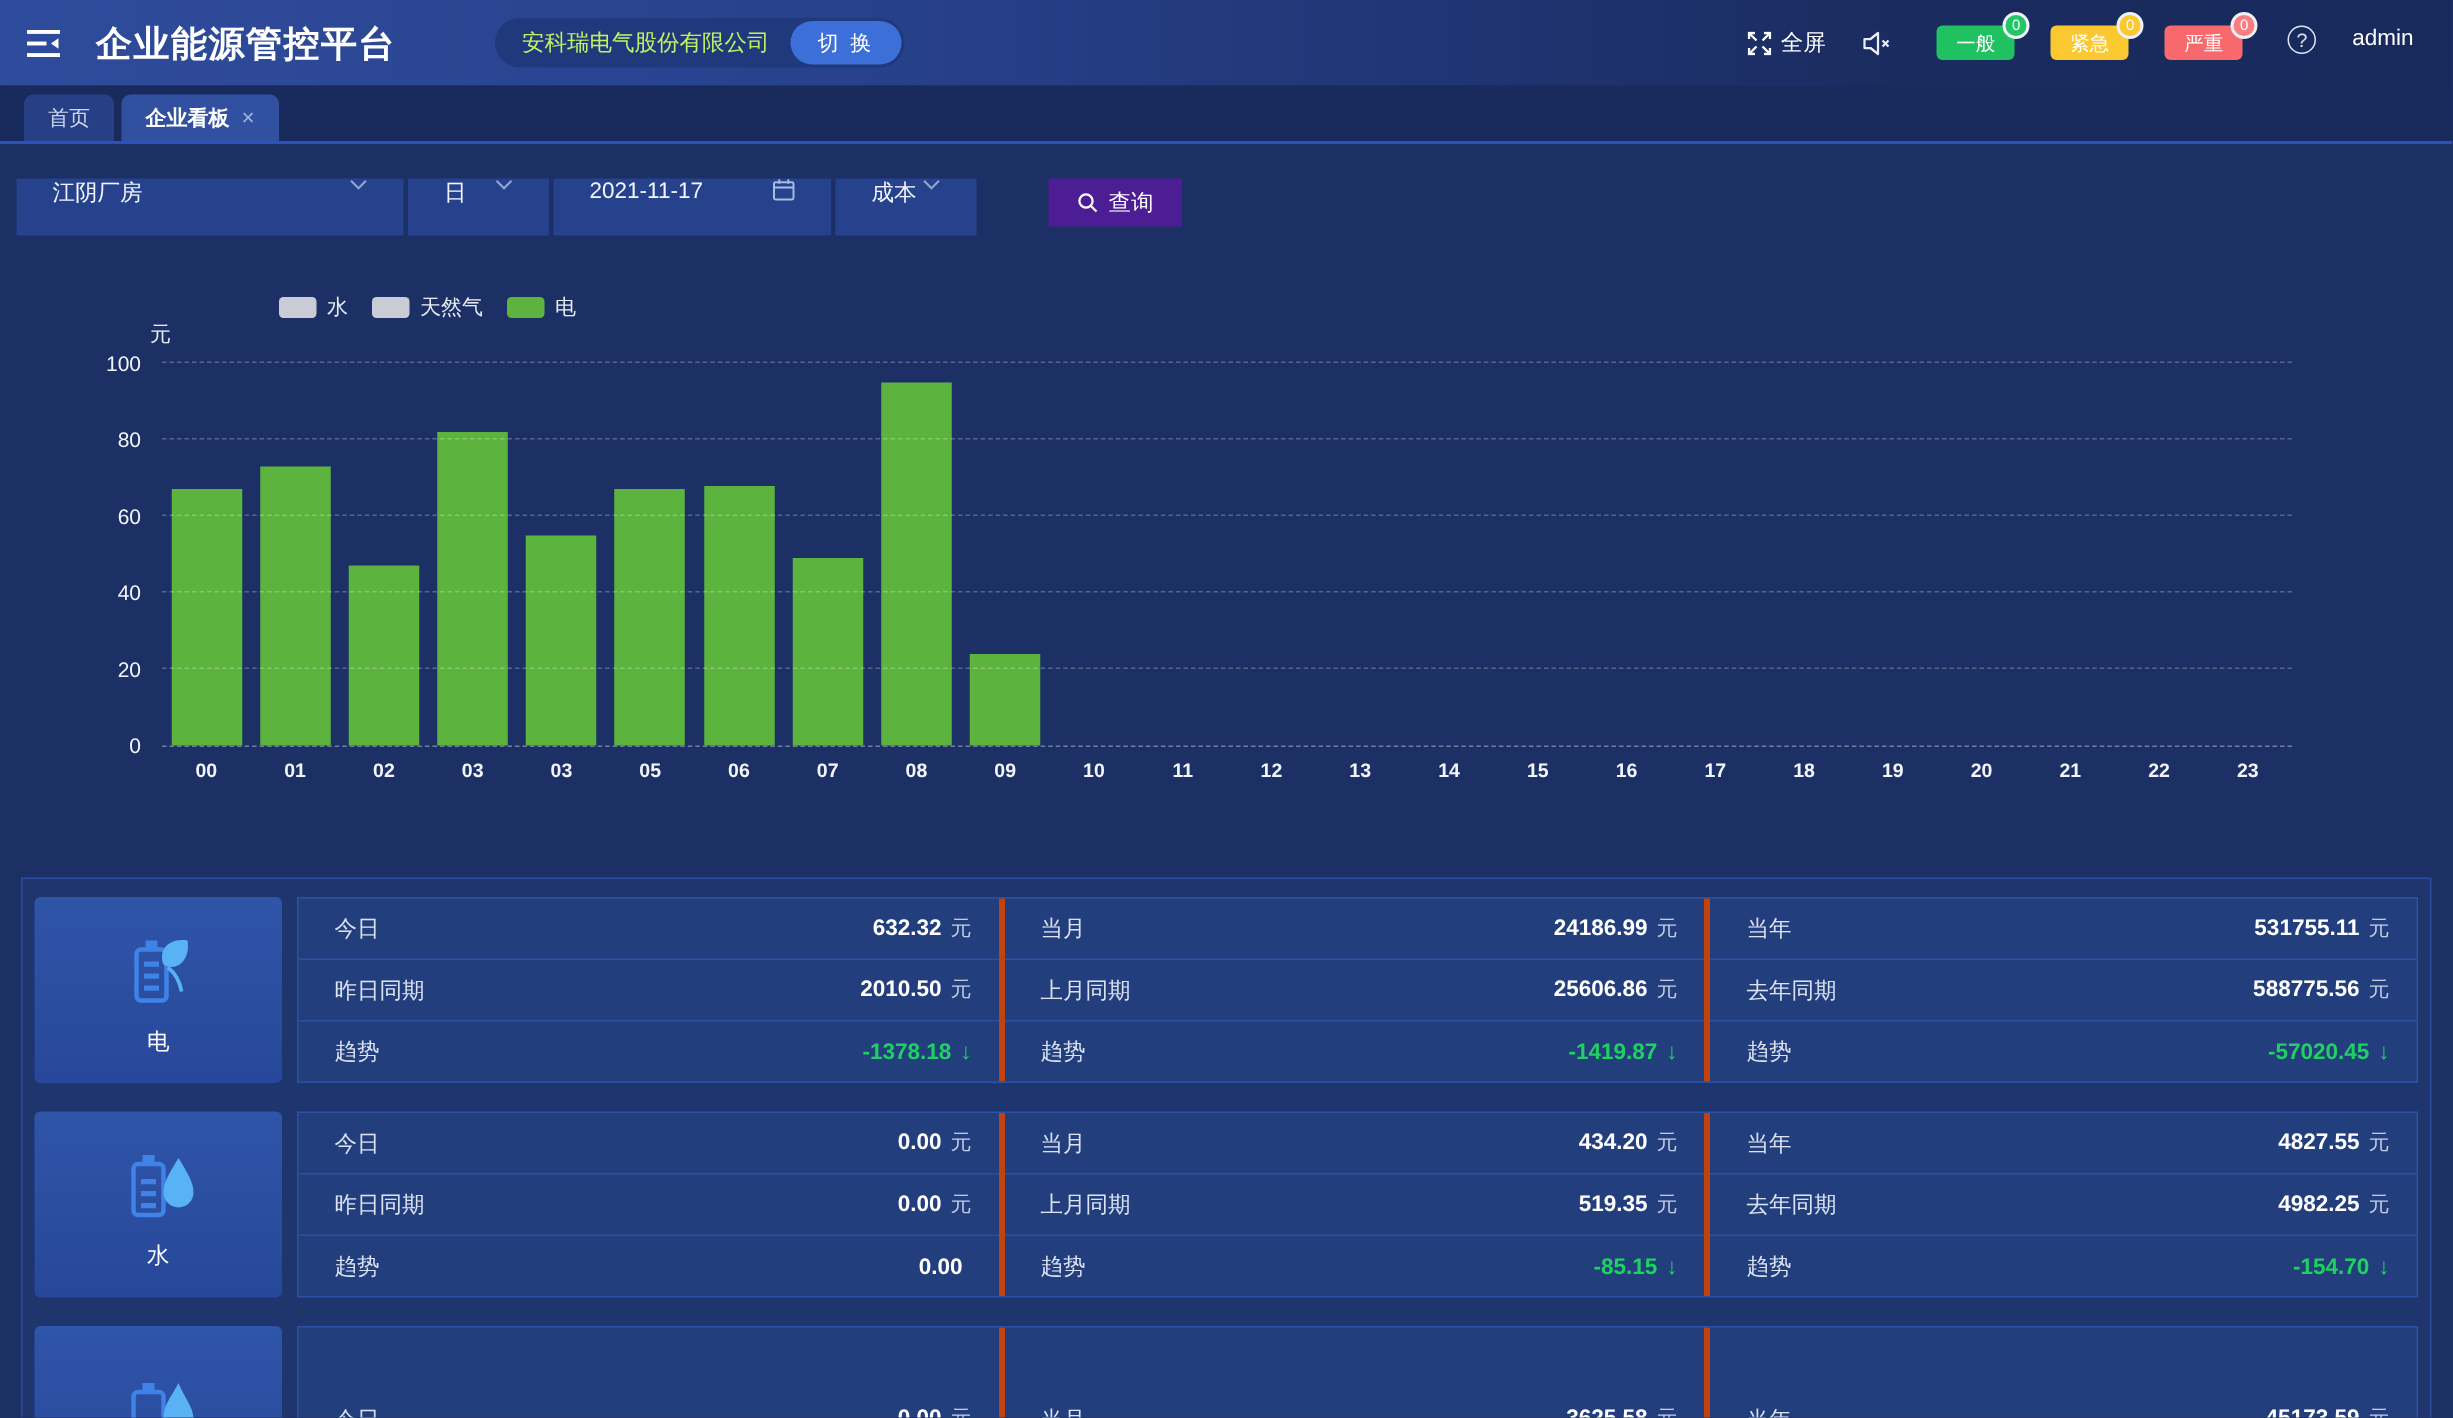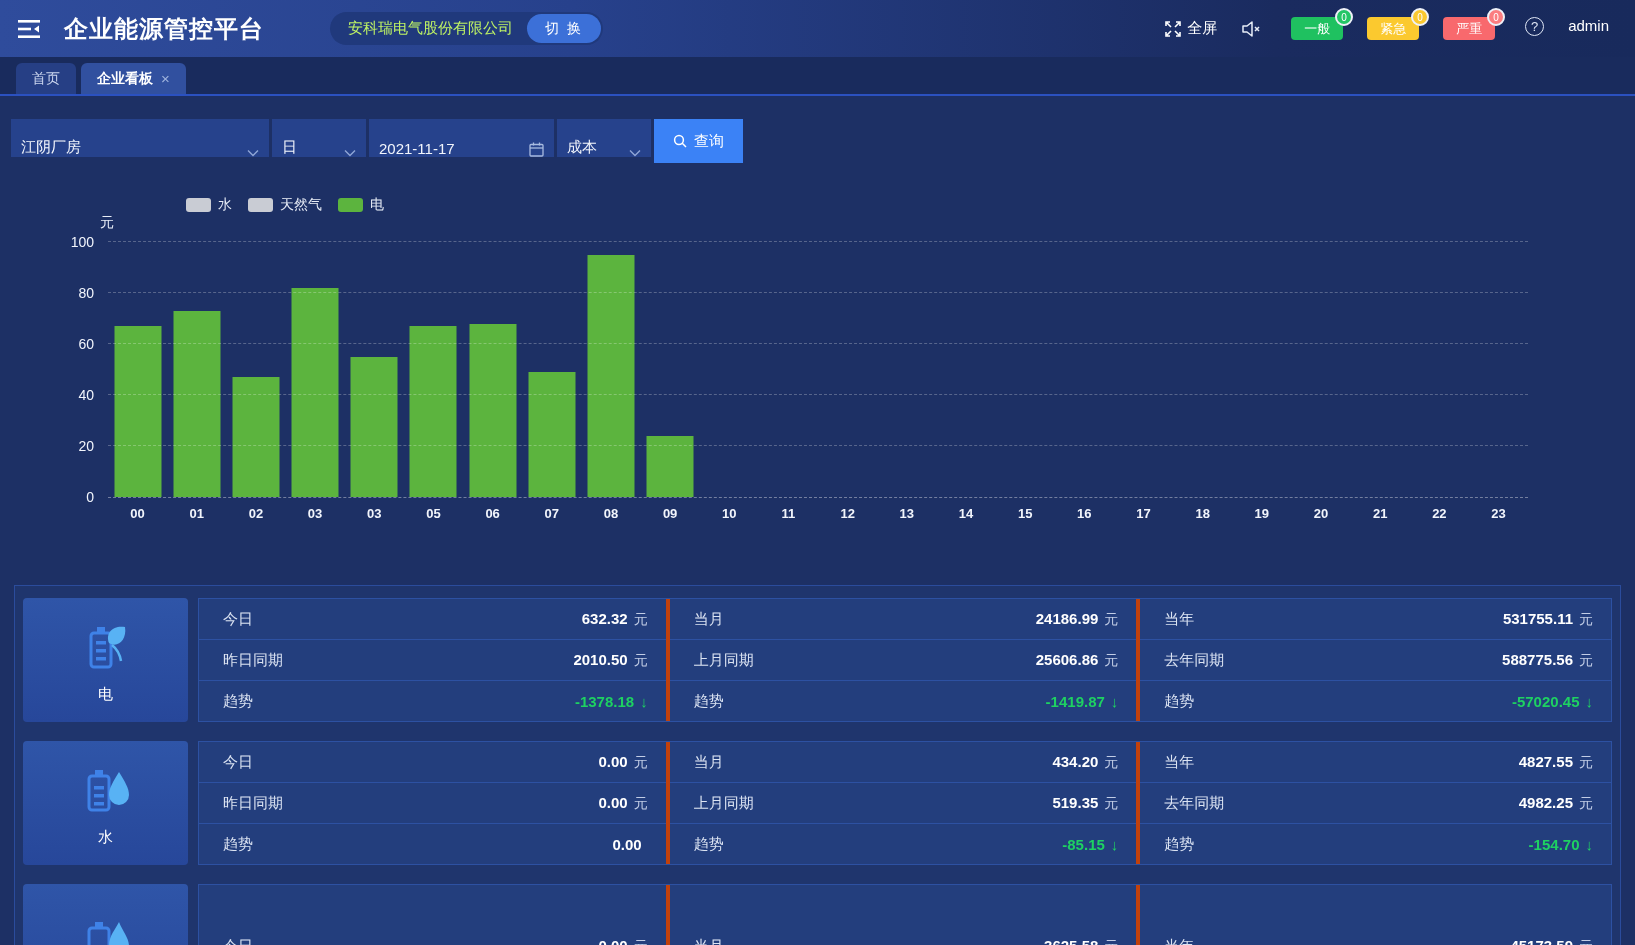--- a/index.html
+++ b/index.html
@@ -47,29 +47,30 @@
   }
   .tab {
     height:31px; padding:0 16px; border-radius:6px 6px 0 0; background:#263f85;
     display:flex; align-items:center; gap:8px; font-size:14px; color:#ccd6ef; cursor:pointer;
   }
   .tab.active { background:#31509f; color:#fff; font-weight:bold; }
   .tab-close { color:#9fb3dd; font-weight:normal; font-size:15px; cursor:pointer; }
   
   .filter-bar { position:absolute; top:119px; left:11px; display:flex; gap:3px; }
   .control {
-    height:38px; background:#26428c; display:flex; align-items:flex-end;
-    justify-content:space-between; padding:0 10px; font-size:15px; color:#f2f5fc; cursor:pointer;
+    height:38px; background:#26428c; display:flex; align-items:flex-start;
+    justify-content:space-between; padding:0 24px; font-size:15px; color:#f2f5fc; cursor:pointer;
   }
   .ctl-site { width:258px; } .ctl-period { width:94px; } .ctl-date { width:185px; } .ctl-metric { width:94px; }
   .chev { color:#8fa5d6; }
   .query-btn {
-    width:89px; height:44px; border:none; background:#3b82f6; color:#fff; font-size:15px;
+    width:89px; height:32px; border:none; background:#4c1d95; color:#fff; font-size:15px;
     display:flex; align-items:center; justify-content:center; gap:7px; cursor:pointer;
     font-family:inherit;
+    margin-left:45px;
   }
   
   .chart { position:absolute; top:170px; left:0; right:0; height:400px; }
   .legend { position:absolute; top:26px; left:186px; display:flex; gap:16px; }
   .legend-item { display:flex; align-items:center; gap:7px; font-size:14px; color:#e8edf7; cursor:pointer; }
   .legend-swatch { width:25px; height:14px; border-radius:3px; }
   .unit-label { position:absolute; left:100px; top:44px; font-size:14px; color:#e8edf7; }
   .plot { position:absolute; left:108px; right:107px; top:73px; height:255px;
           border-bottom:1px dashed rgba(255,255,255,.38); }
   .gridline { position:absolute; left:0; right:0; border-top:1px dashed rgba(255,255,255,.26); }

